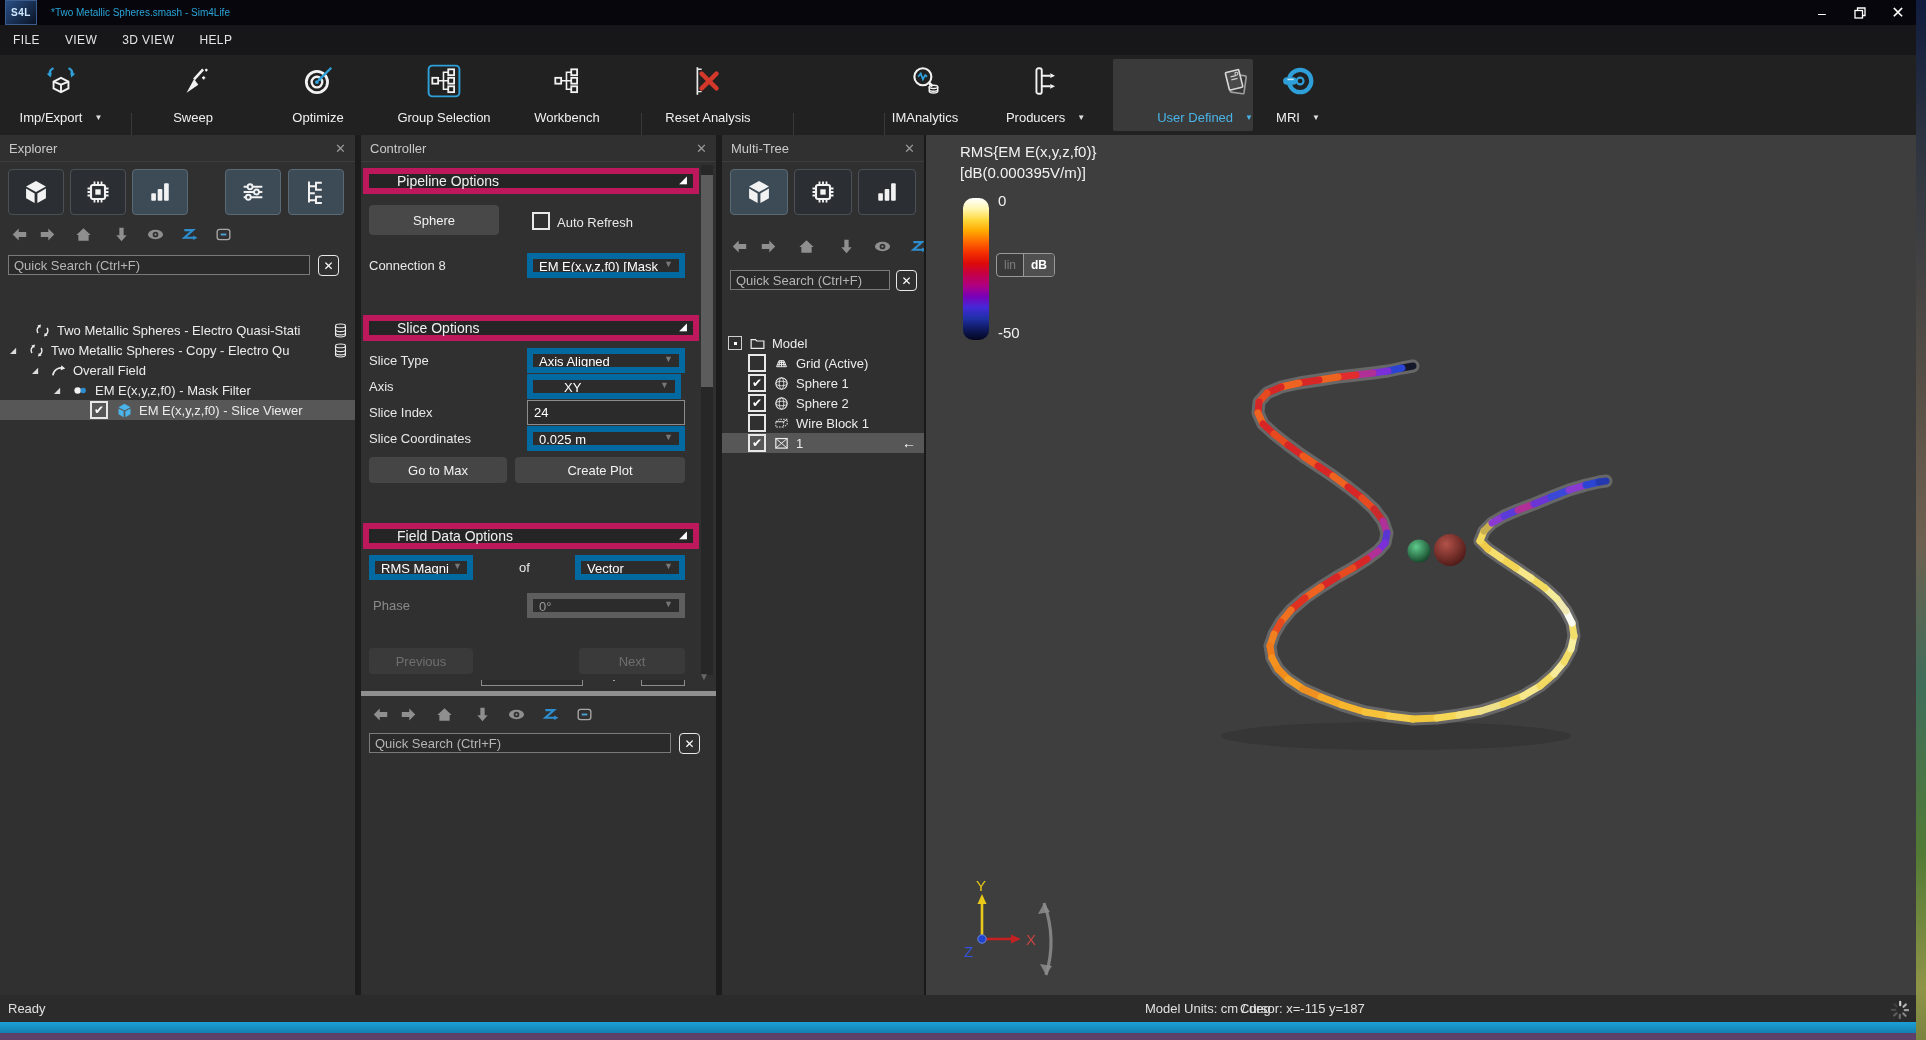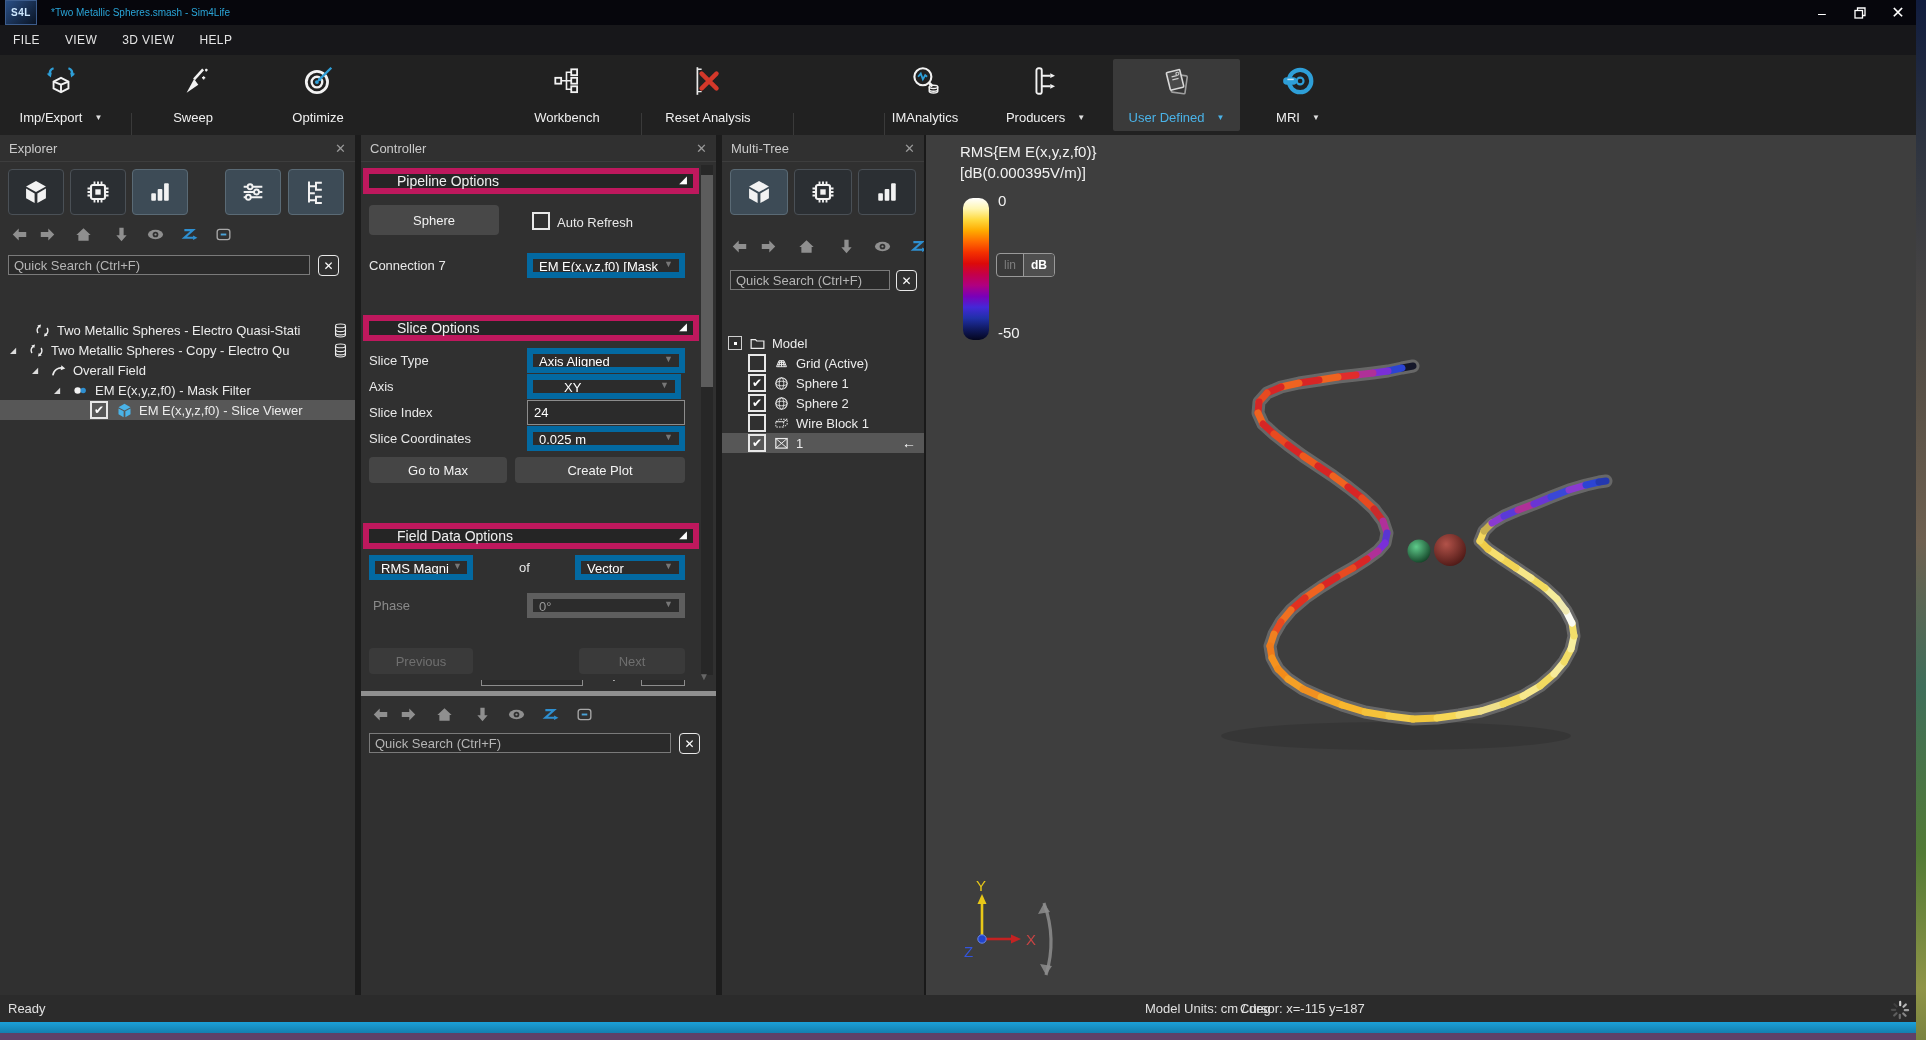--- a/index.html
+++ b/index.html
@@ -319,20 +319,28 @@
         </div>
     </div>
     <div class="titem" style="left:263px;width:110px;">
       <svg class="tico">
           <use href="#sy-optimize"></use>
         </svg>
       <div class="trow">
           <span>Optimize</span>
         </div>
     </div>
+    <div class="titem" style="left:379px;width:130px;">
+      <svg class="tico">
+          <use href="#sy-group"></use>
+        </svg>
+      <div class="trow">
+          <span>Group Selection</span>
+        </div>
+    </div>
     <div class="titem" style="left:511px;width:112px;">
       <svg class="tico">
           <use href="#sy-nodes"></use>
         </svg>
       <div class="trow">
           <span>Workbench</span>
         </div>
     </div>
     <div class="tsep" style="left:641px;"></div>
     <div class="titem" style="left:648px;width:120px;">
@@ -355,21 +363,21 @@
     </div>
     <div class="titem" style="left:983px;width:125px;">
       <svg class="tico">
           <use href="#sy-producers"></use>
         </svg>
       <div class="trow">
           <span>Producers</span>
           <span class="tdrop">▼</span>
         </div>
     </div>
-    <div class="titem active" style="left:1113px;width:127px;">
+    <div class="titem active" style="left:1113px;width:140px;align-items:flex-end;">
       <svg class="tico">
           <use href="#sy-userdef"></use>
         </svg>
       <div class="trow">
           <span>User Defined</span>
           <span class="tdrop">▼</span>
         </div>
     </div>
     <div class="titem" style="left:1248px;width:100px;">
       <svg class="tico">
@@ -524,21 +532,21 @@
 
     <div class="sect" style="top:33px;">
       <span>Pipeline Options</span>
       <span class="corner">◢</span>
     </div>
     <div class="btn" style="left:8px;top:70px;width:130px;height:30px;">
         <span>Sphere</span>
       </div>
     <span class="cbx" style="position:absolute;left:171px;top:77px;"></span>
     <span class="flabel" style="left:196px;top:80px;">Auto Refresh</span>
-    <span class="flabel" style="left:8px;top:123px;">Connection 7</span>
+    <span class="flabel" style="left:8px;top:123px;">Connection 8</span>
     <div class="dd" style="left:166px;top:118px;width:158px;">
       <span>EM E(x,y,z,f0) [Mask</span>
       <span class="arr">▼</span>
     </div>
 
     <div class="sect" style="top:180px;">
       <span>Slice Options</span>
       <span class="corner">◢</span>
     </div>
     <span class="flabel" style="left:8px;top:218px;">Slice Type</span>

